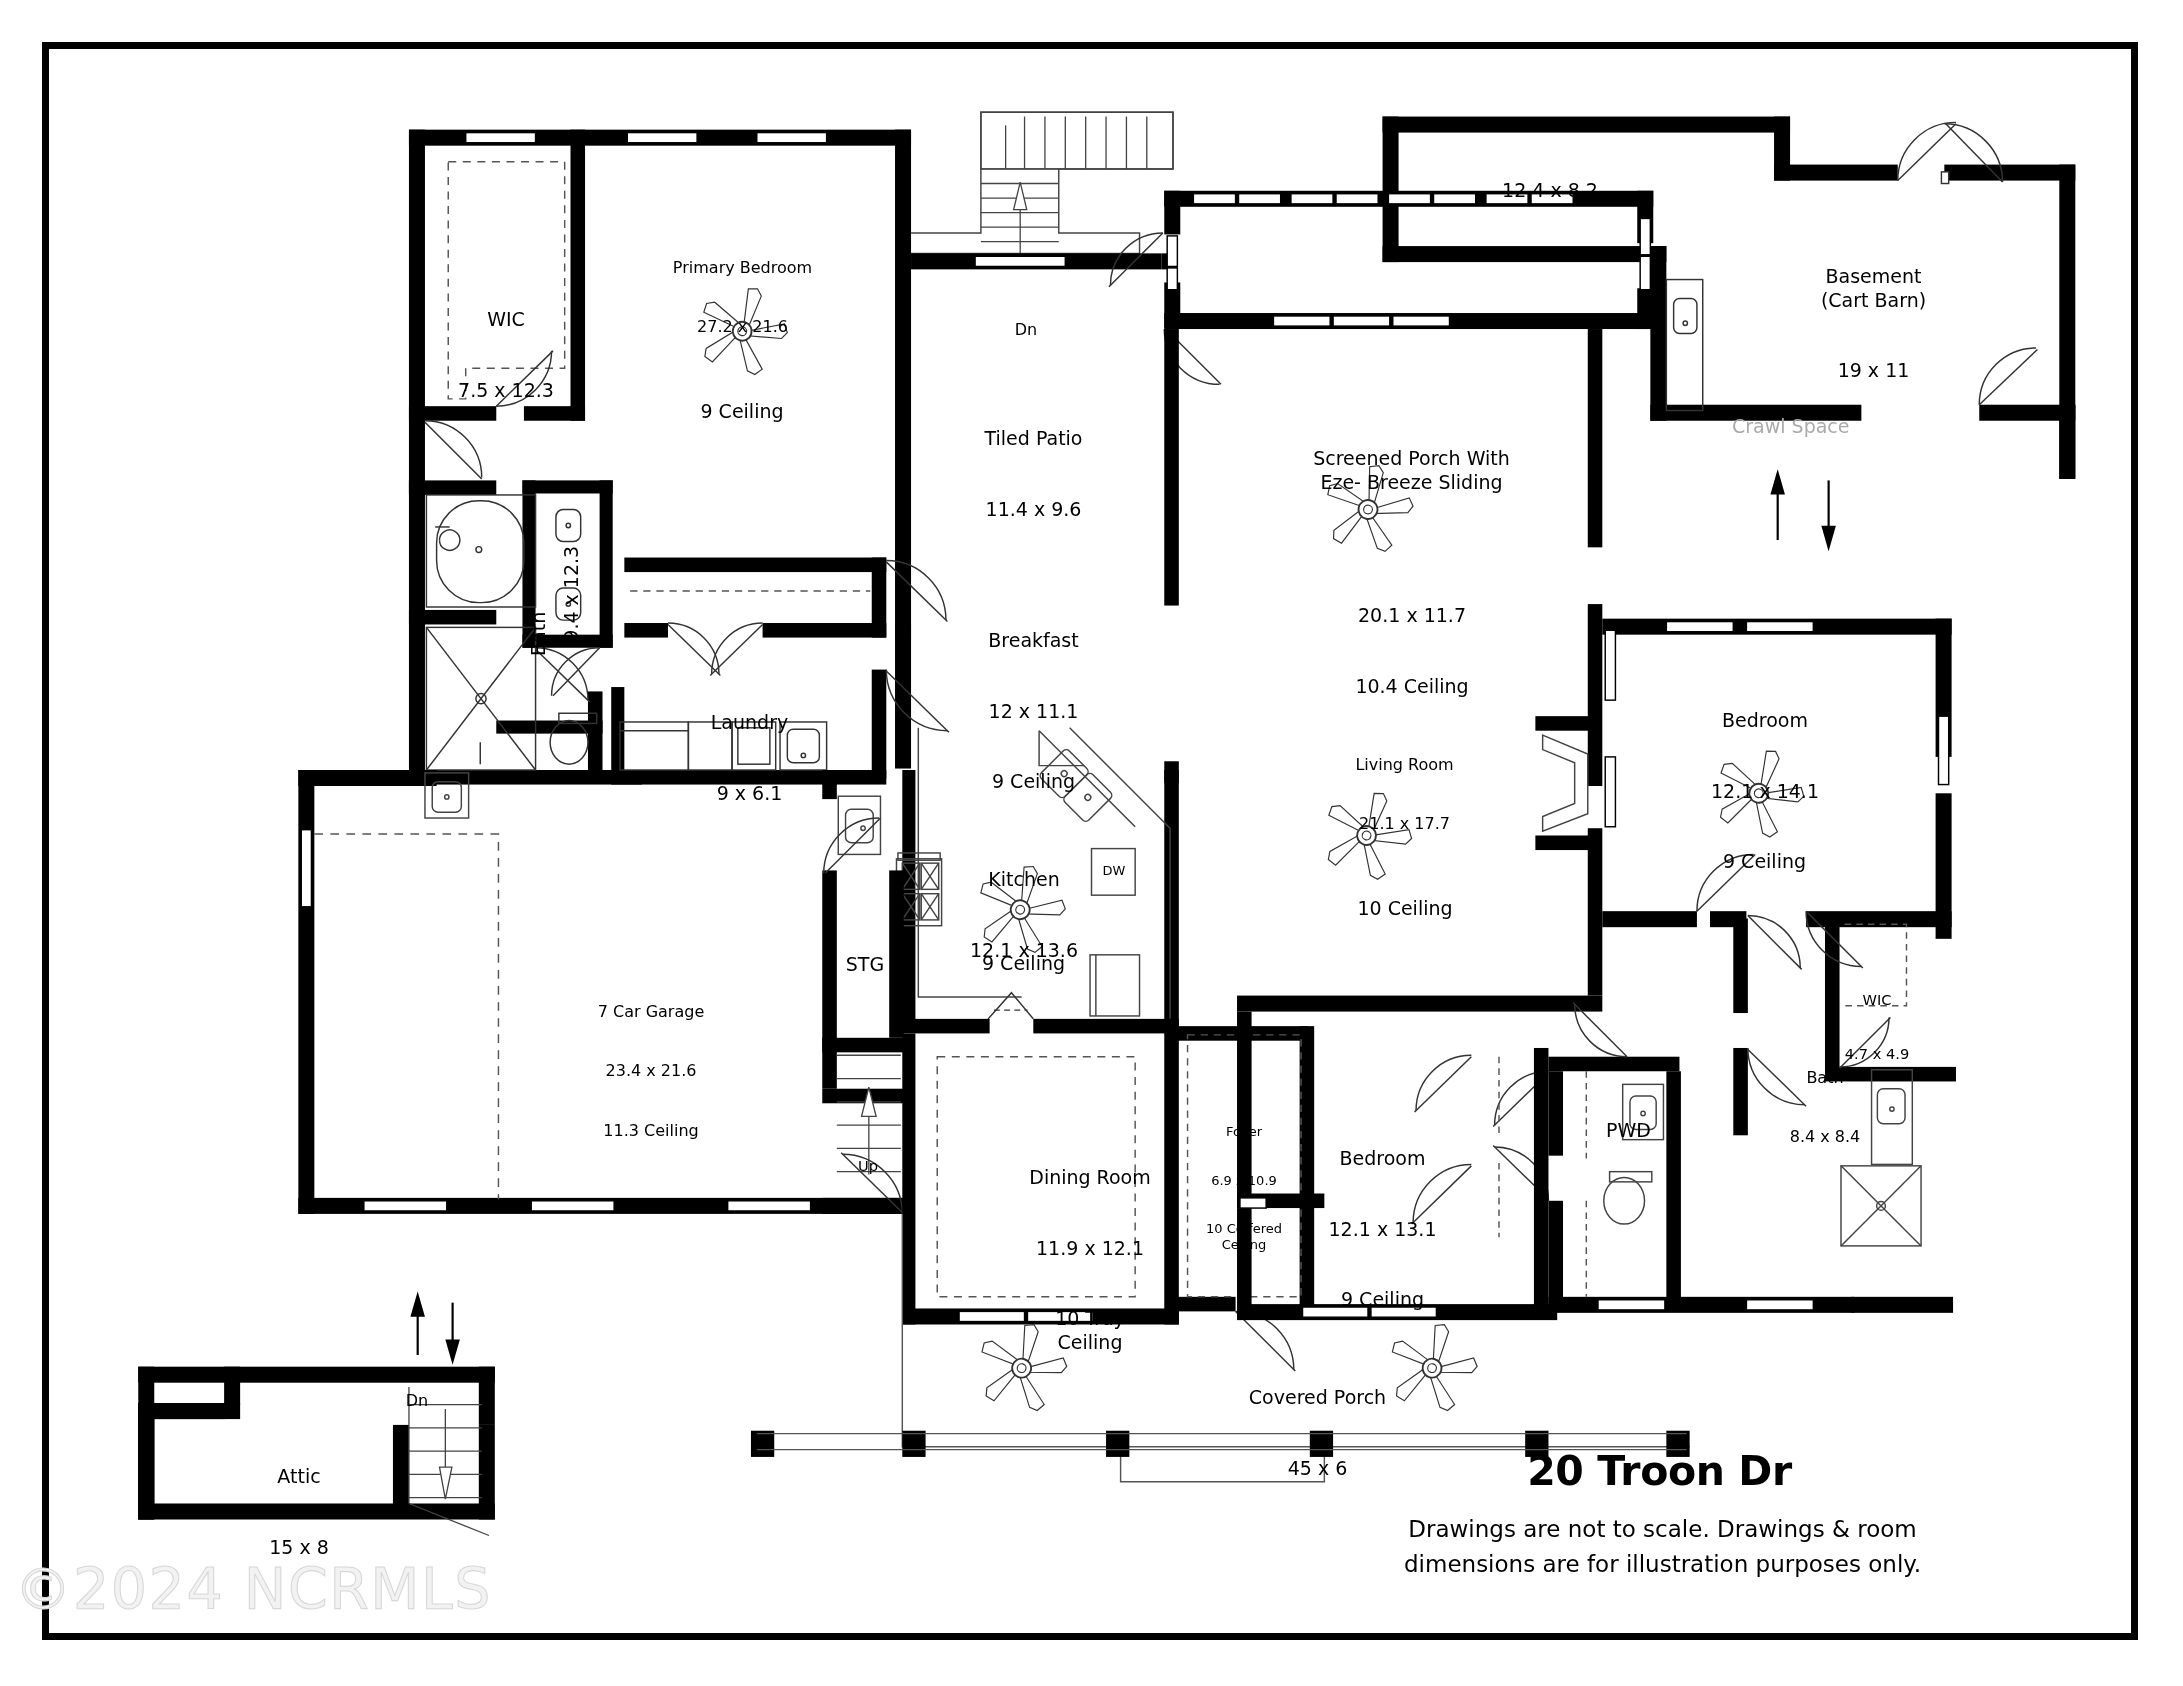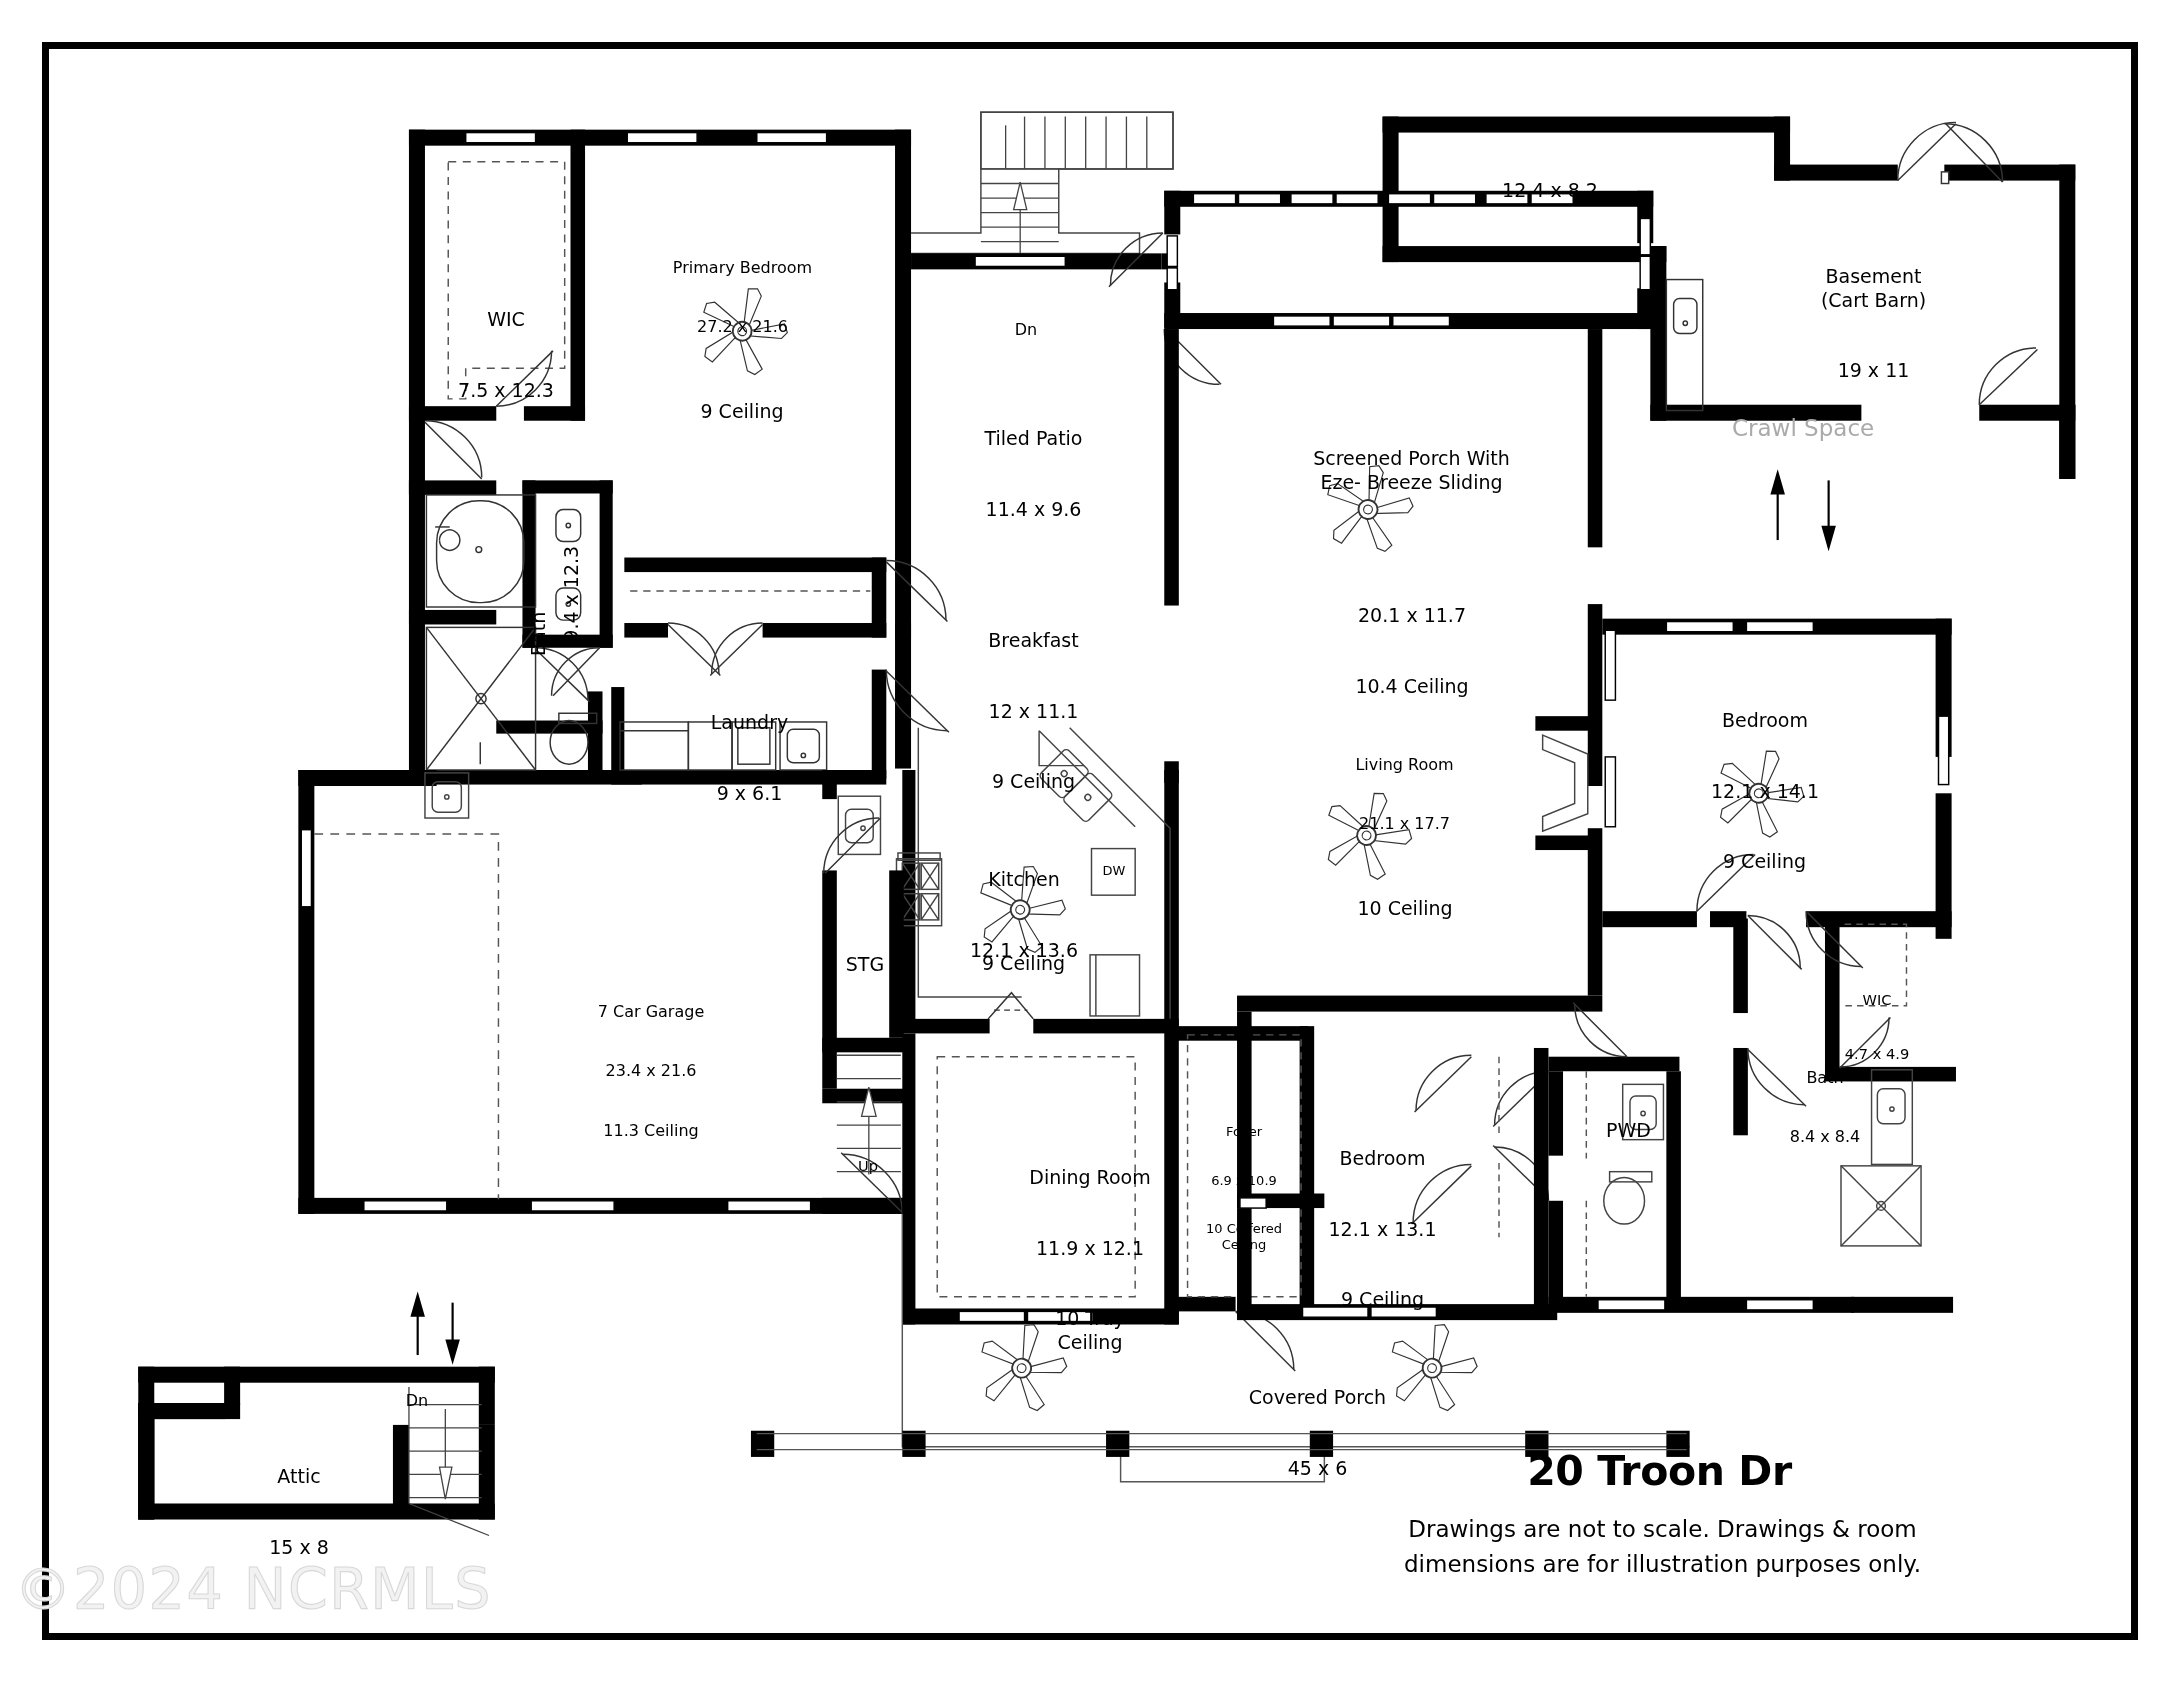--- a/index.html
+++ b/index.html
@@ -11,21 +11,21 @@
   .lbl{position:absolute;text-align:center;color:#000;line-height:1.24;white-space:pre;}
   .lbl.rot{transform-origin:center center;}
   .t28{font-size:16px;}
   .t26{font-size:19px;}
   .t22{font-size:16px;}
   .t20{font-size:14.6px;}
   .t18{font-size:13px;}
   .title{position:absolute;font-weight:bold;font-size:41px;letter-spacing:-0.4px;color:#000;text-align:center;}
   .disc{position:absolute;font-size:23px;color:#000;text-align:center;line-height:1.3;}
   .wm{position:absolute;font-size:57px;color:#f2f2f2;letter-spacing:1.5px;-webkit-text-stroke:1.1px #d8d8d8;}
-  .crawl{position:absolute;font-size:23px;color:#aaaaaa;}
+  .crawl{position:absolute;font-size:19px;color:#aaaaaa;}
   svg{display:block;}
 </style>
 </head>
 <body>
 
 <div id="stage">
 
   <div id="frame"></div>
 
   <svg class="plan" viewBox="0 0 3000 2318" width="2183" height="1687" xmlns="http://www.w3.org/2000/svg">

